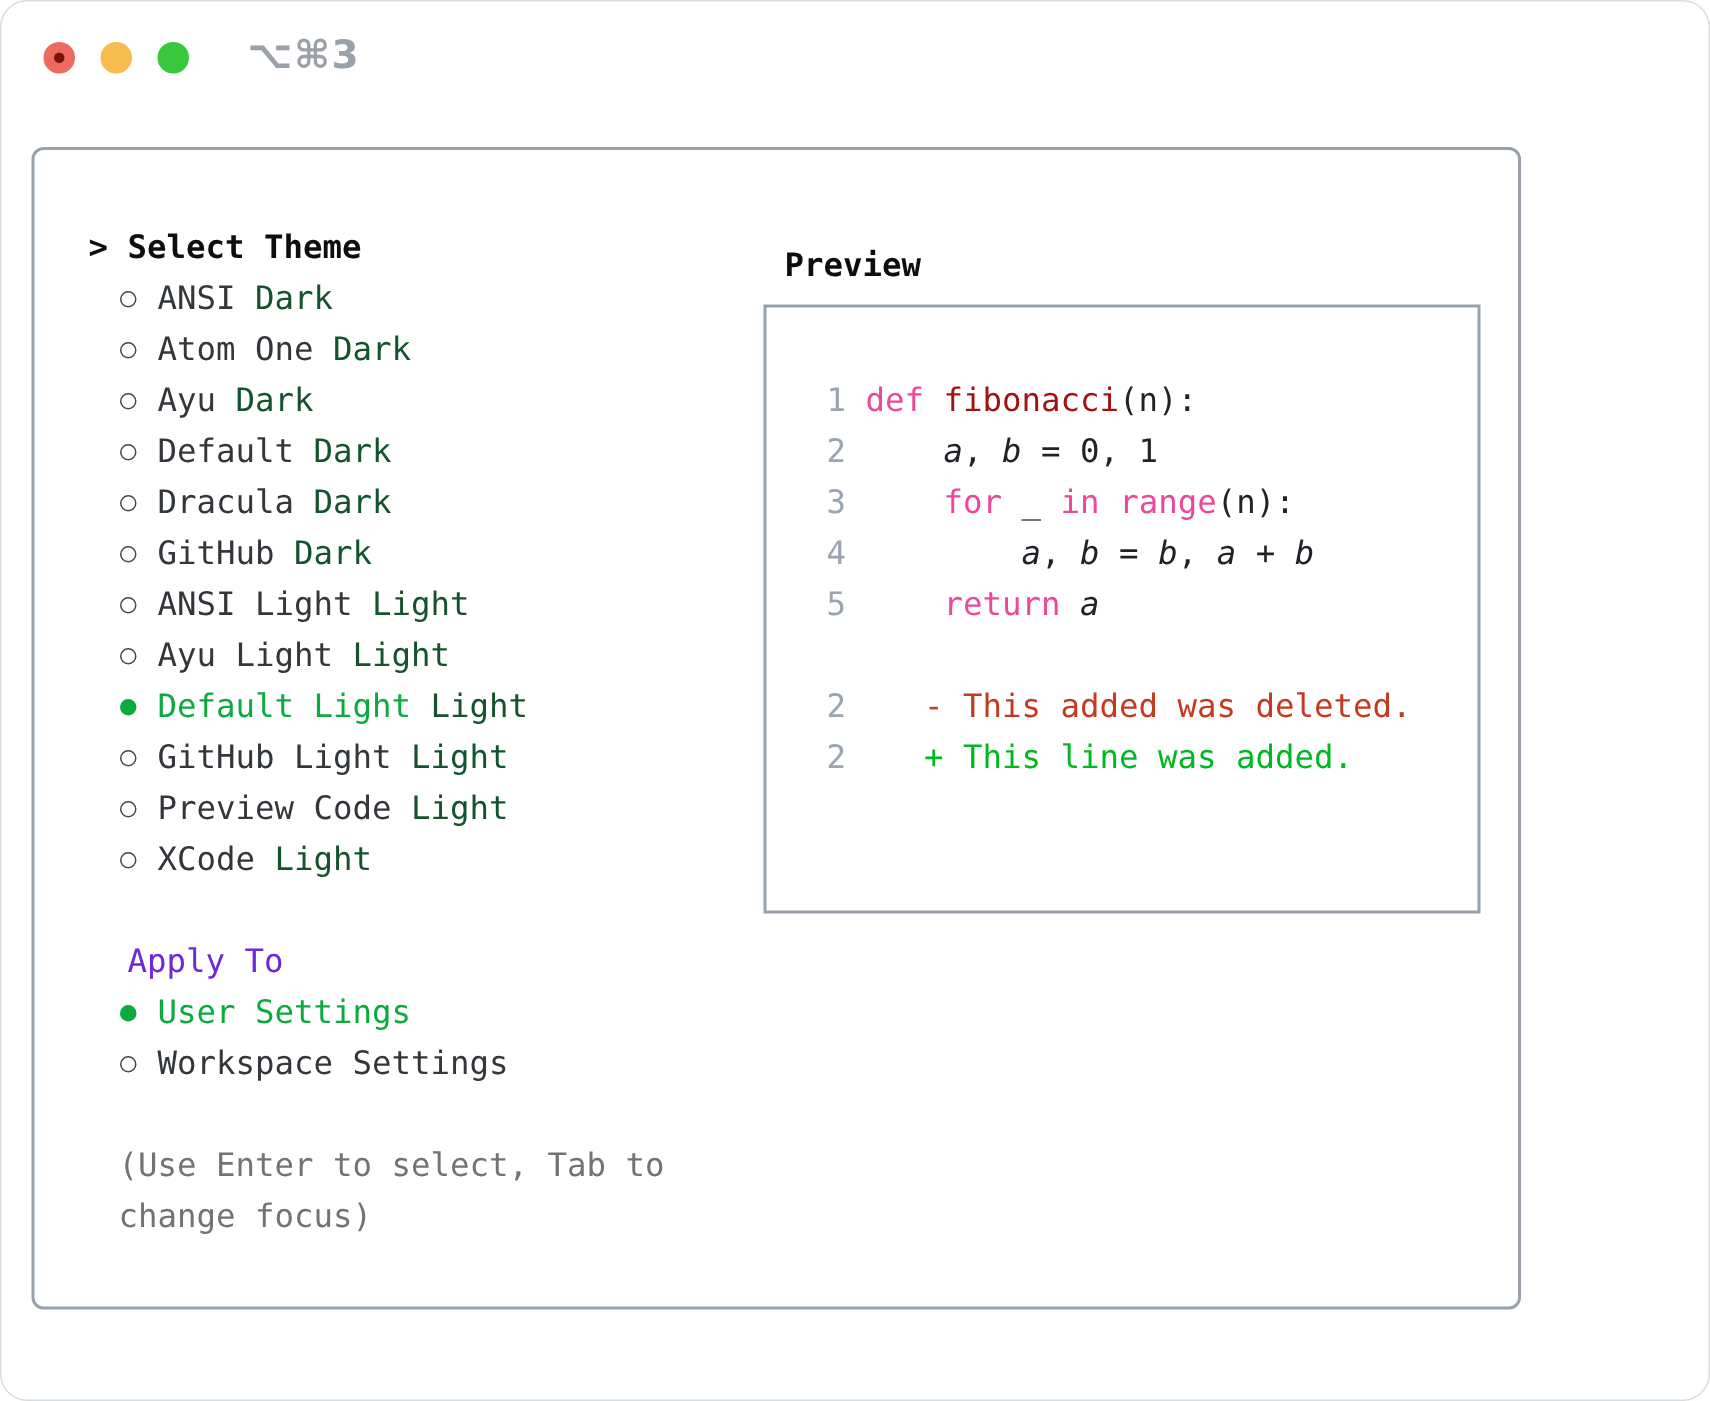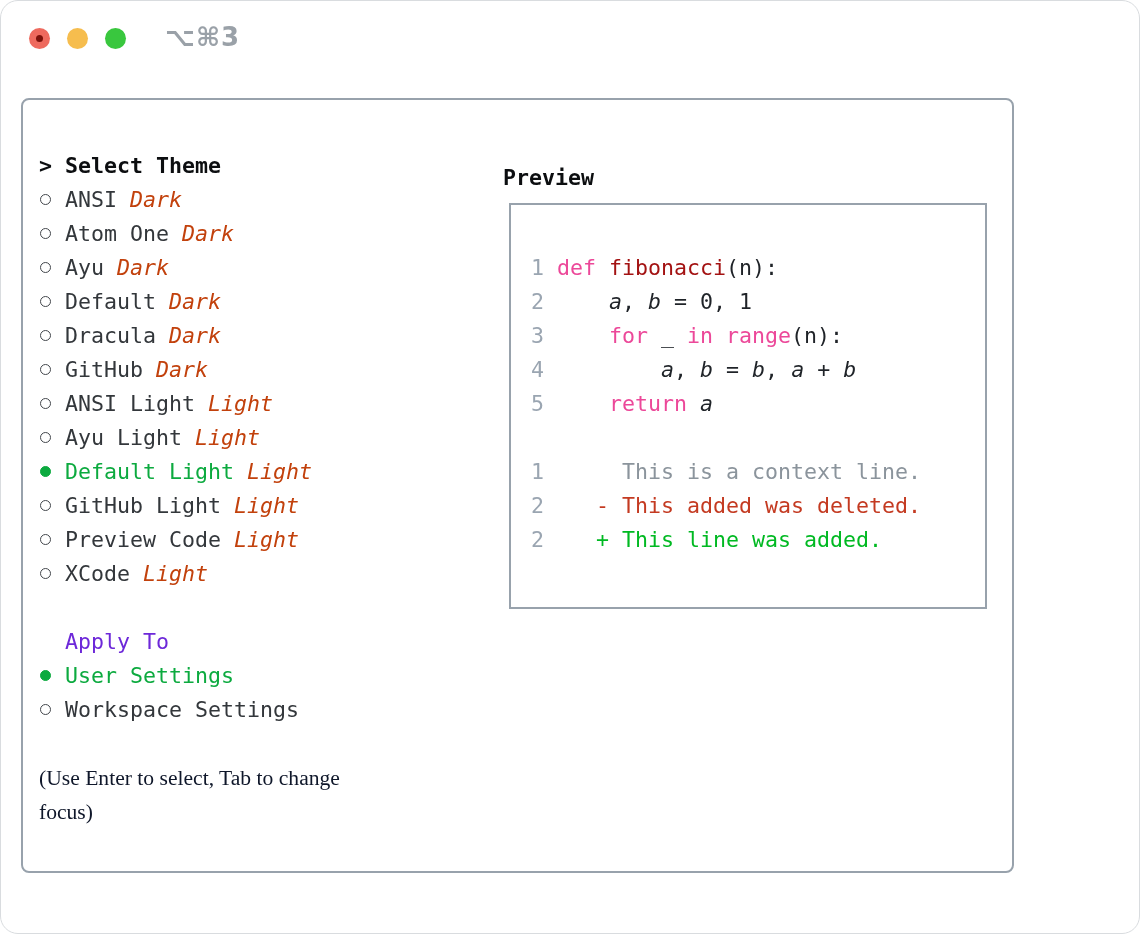--- a/index.html
+++ b/index.html
@@ -9,34 +9,34 @@
   .light{position:absolute;top:27px;width:21px;height:21px;border-radius:50%;}
   .light-close{left:28px;background:#ee6a5e;}
   .light-close::after{content:"";position:absolute;left:7px;top:7px;width:7px;height:7px;border-radius:50%;background:#7c120b;}
   .light-min{left:66px;background:#f6bd4e;}
   .light-zoom{left:104px;background:#39c73e;}
   .win-title{position:absolute;left:164px;top:21px;font-family:"DejaVu Sans",sans-serif;
              font-size:26px;font-weight:600;color:#9aa1a8;letter-spacing:1px;}
   
   .panel{position:absolute;left:20px;top:97px;width:993px;height:775px;
          border:2px solid #98a2ac;border-radius:8px;box-sizing:border-box;background:#fff;}
-  .mono{font-family:"DejaVu Sans Mono",monospace;font-size:21.6px;line-height:34px;}
+  .mono{font-family:"DejaVu Sans Mono",monospace;font-size:21.6px;line-height:34px;margin-left:20px;}
   
   #theme-menu{position:absolute;left:38px;top:148px;}
   .row{position:relative;height:34px;white-space:pre;padding-left:26px;color:#33373b;}
   .row.header-row{padding-left:0;font-weight:bold;color:#0c0e10;}
   .prompt{font-weight:bold;color:#0c0e10;}
   .dot{position:absolute;left:1px;top:11px;width:9px;height:9px;border:1.5px solid #43474c;border-radius:50%;}
   .dot.on{background:#0caa3f;border-color:#0caa3f;}
   .nm{color:#33373b;}
   .nm.sel{color:#0caa3f;}
-  .vt{color:#c2410c;font-style:italic;}
+  .vt{color:#14532d;}
   .sub-row{color:#6d28d9;}
   .sp{height:34px;}
-  .hint{width:32ch;white-space:normal;color:#0f172a;font-family:Liberation Serif, serif;}
+  .hint{width:32ch;white-space:normal;color:#737373;}
   
   .preview-title{position:absolute;left:502px;top:160px;height:34px;font-weight:bold;color:#0c0e10;}
   .pbox{position:absolute;left:508px;top:202px;width:478px;height:406px;border:2px solid #98a2ac;
         box-sizing:border-box;background:#fff;}
   #preview-code{position:absolute;left:530px;top:250px;}
   .pl{height:34px;white-space:pre;}
   .ln{color:#9aa5b1;}
   .tk.pl2{color:#1f2328;}
   .tk.kw{color:#ec4899;text-align:center;}
   .tk.fn{color:#a31212;}
@@ -85,18 +85,17 @@
 
   <div class="preview-title mono">Preview</div>
   <div class="pbox"></div>
   <div id="preview-code">
       <div class="pl mono"><span class="ln">1</span><span class="tk pl2"> </span><span class="tk kw">def</span><span class="tk pl2"> </span><span class="tk fn">fibonacci</span><span class="tk pl2">(n):</span></div>
       <div class="pl mono"><span class="ln">2</span><span class="tk pl2">     </span><span class="tk vr">a</span><span class="tk pl2">, </span><span class="tk vr">b</span><span class="tk pl2"> = 0, 1</span></div>
       <div class="pl mono"><span class="ln">3</span><span class="tk pl2">     </span><span class="tk kw">for</span><span class="tk pl2"> _ </span><span class="tk kw">in</span><span class="tk pl2"> </span><span class="tk kw">range</span><span class="tk pl2">(n):</span></div>
       <div class="pl mono"><span class="ln">4</span><span class="tk pl2">         </span><span class="tk vr">a</span><span class="tk pl2">, </span><span class="tk vr">b</span><span class="tk pl2"> = </span><span class="tk vr">b</span><span class="tk pl2">, </span><span class="tk vr">a</span><span class="tk pl2"> + </span><span class="tk vr">b</span></div>
       <div class="pl mono"><span class="ln">5</span><span class="tk pl2">     </span><span class="tk kw">return</span><span class="tk pl2"> </span><span class="tk vr">a</span></div>
       <div class="pl mono"><span class="ln"></span></div>
-      <div class="pl mono"><span class="ln">1</span><span class="tk ctx">      This is a context line.</span></div>
       <div class="pl mono"><span class="ln">2</span><span class="tk pl2">    </span><span class="tk del">- This added was deleted.</span></div>
       <div class="pl mono"><span class="ln">2</span><span class="tk pl2">    </span><span class="tk add">+ This line was added.</span></div>
     </div>
 
 </div>
 
 </body></html>

